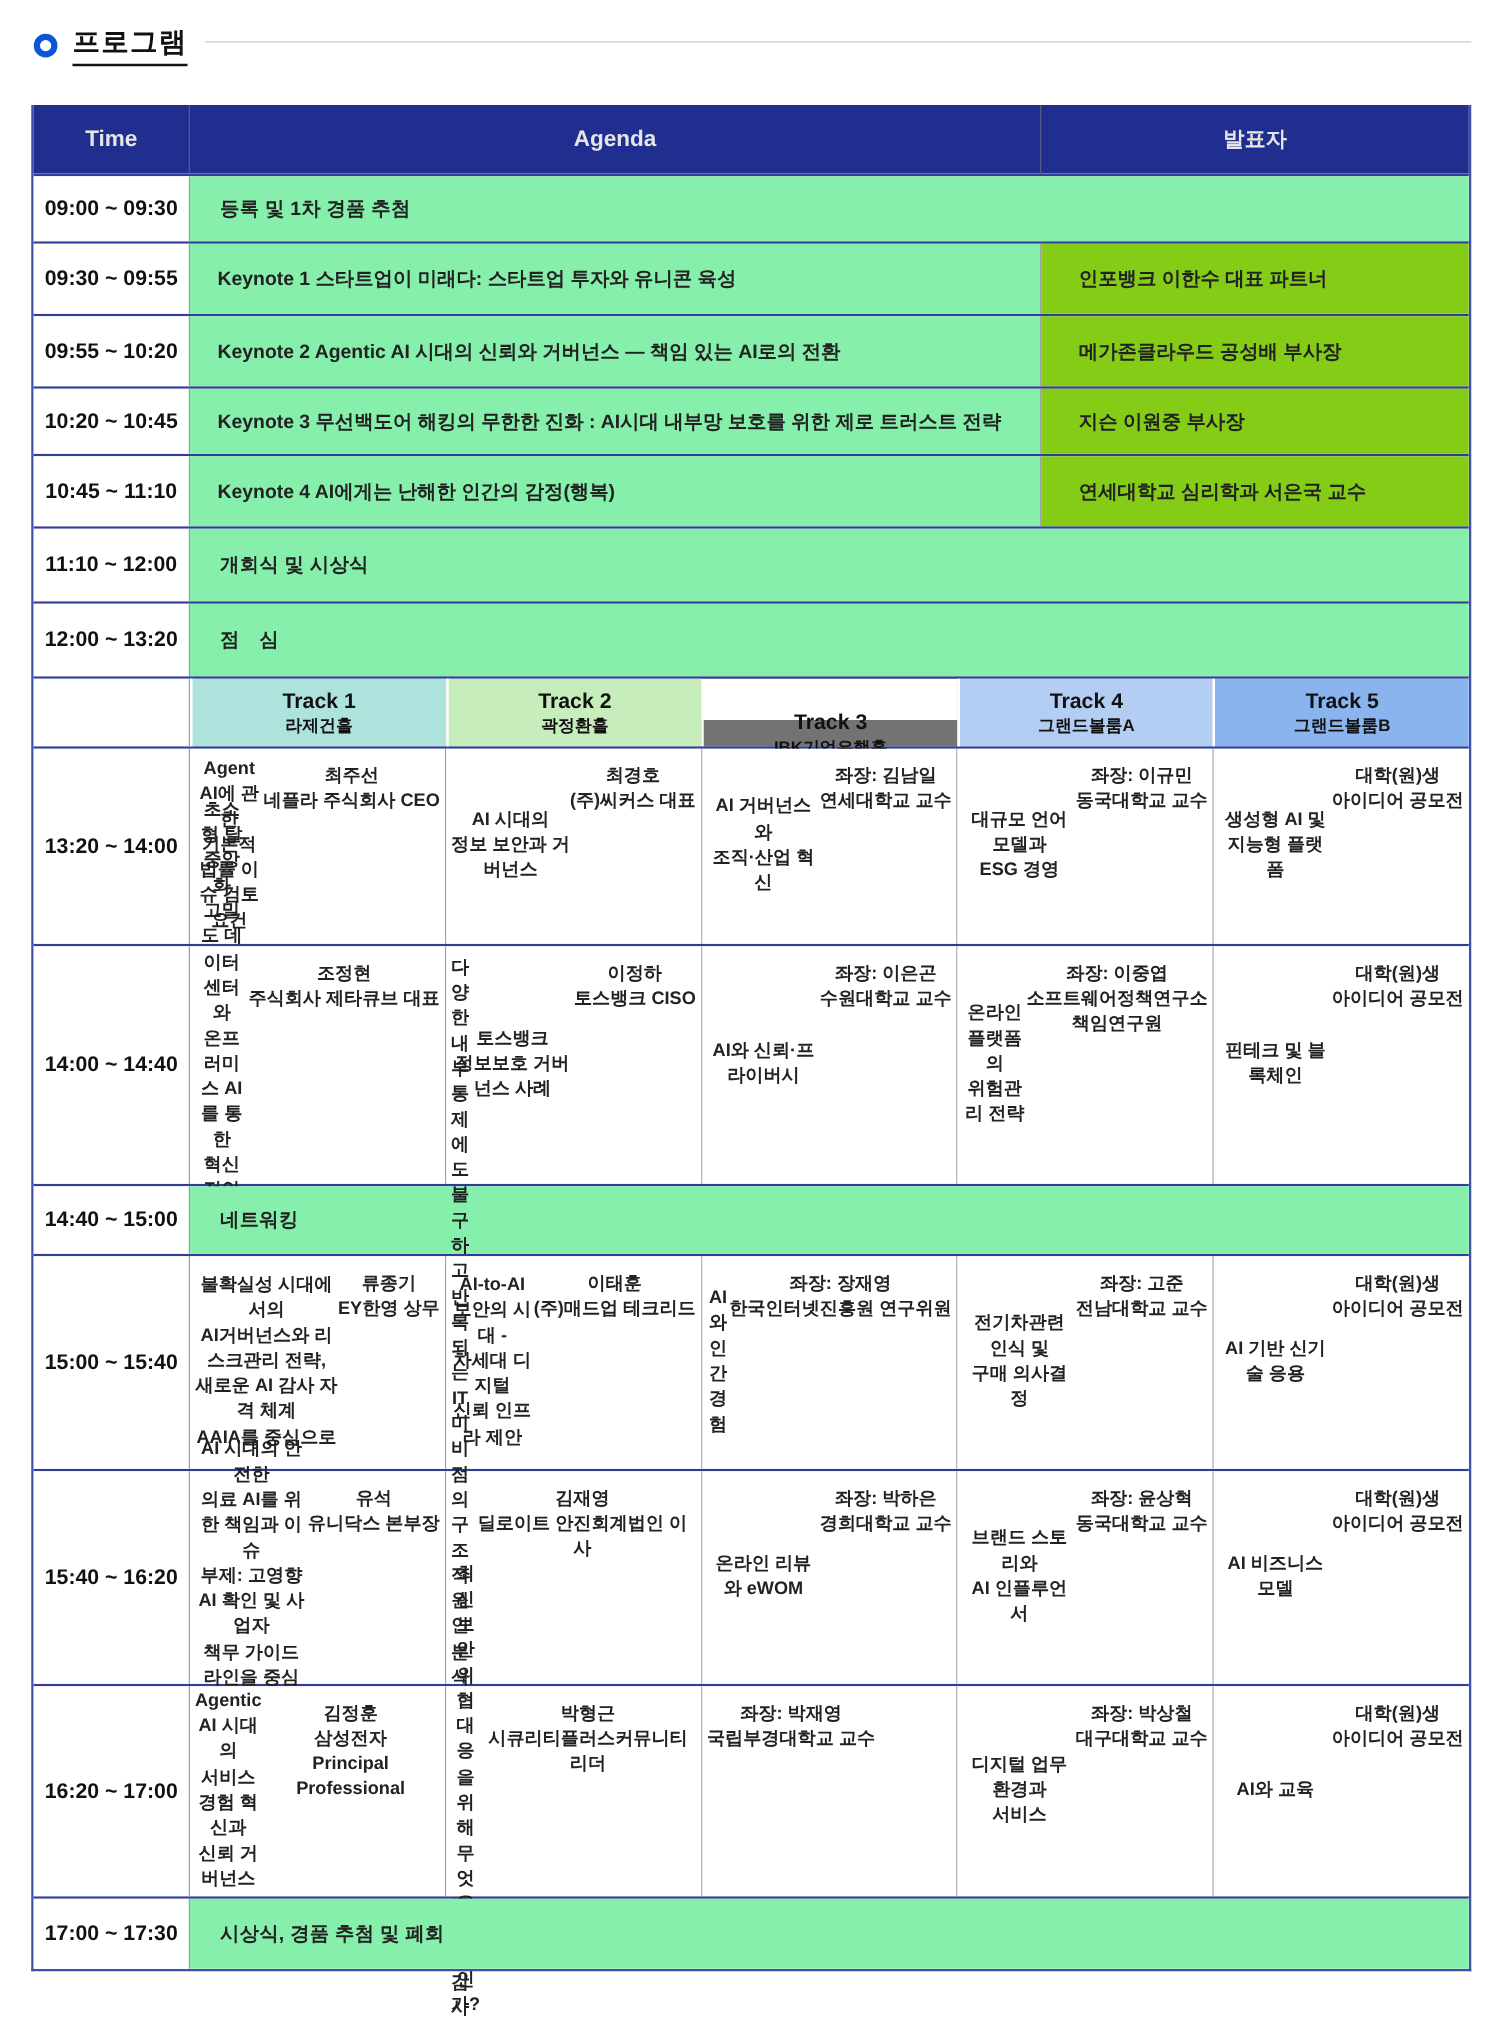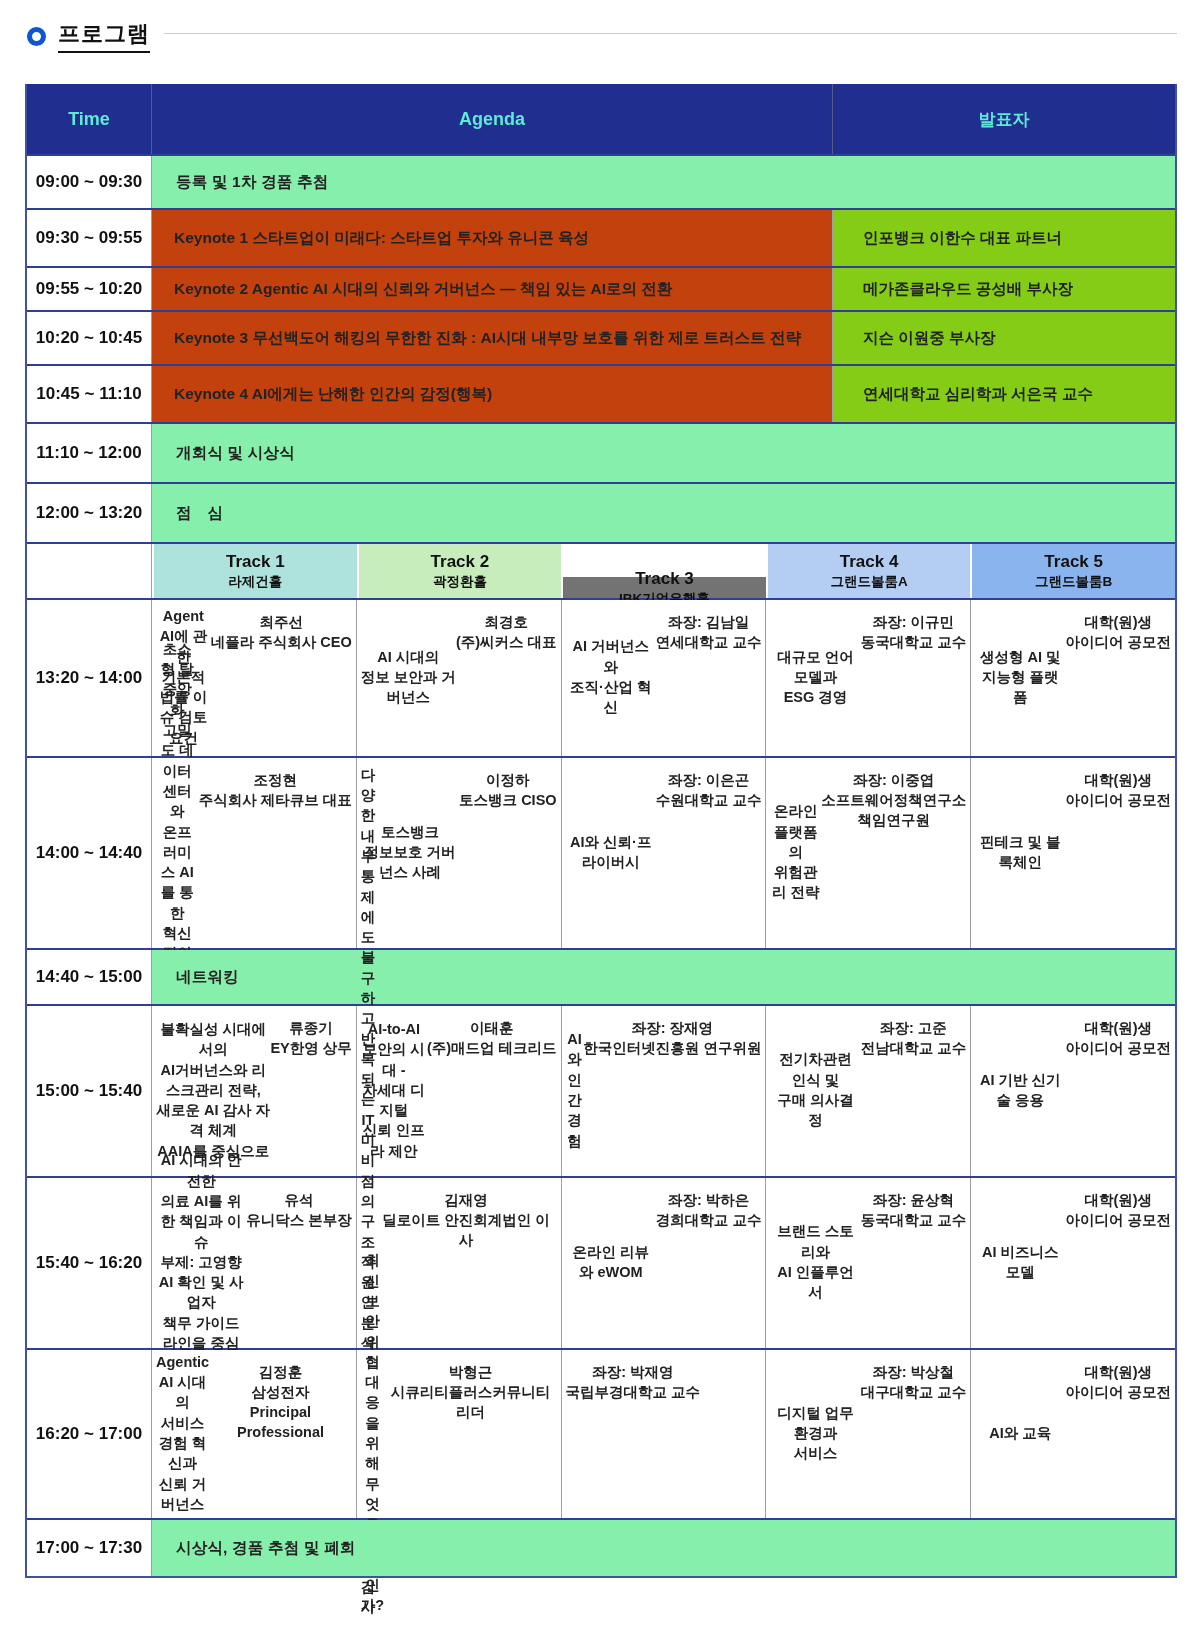--- a/index.html
+++ b/index.html
@@ -28,22 +28,22 @@
 
   
   .schedule {
     border: 2px solid #4050a5;
     border-top: none;
     width: 1152px;
   }
   .hrow {
     display: flex;
     background: #1f2e8f;
-    height: 70px;
-    color: #5eead4; font-weight: bold; font-size: 18px;
+    height: 55px;
+    color: #e5e5e5; font-weight: bold; font-size: 18px;
   }
   .hcell { display: flex; align-items: center; justify-content: center; }
   .h-time { width: 125px; flex: 0 0 125px; border-right: 1px solid #565b86; }
   .h-agenda { flex: 1; border-right: 1px solid #565b86; }
   .h-presenter { width: 342px; flex: 0 0 342px; font-size: 17px; }
 
   .row { display: flex; border-top: 2px solid #303e96; background: #fff; }
 
   .timecell {
     width: 125px; flex: 0 0 125px;
@@ -53,21 +53,21 @@
   }
 
   .graycell {
     flex: 1; background: #86efac;
     display: flex; align-items: center;
     padding-left: 24px;
     font-weight: bold; font-size: 15.5px; color: #222;
     letter-spacing: 0.2px;
   }
   .agendacell {
-    flex: 1; background: #c2410c;
+    flex: 1; background: #86efac;
     display: flex; align-items: center;
     padding-left: 22px; padding-right: 10px;
     font-weight: bold; font-size: 15.5px; color: #222;
     border-right: 1px solid #9aa0a6;
   }
   .presentercell {
     width: 342px; flex: 0 0 342px; background: #84cc16;
     display: flex; align-items: center;
     padding-left: 30px;
     font-weight: bold; font-size: 15.5px; color: #222;
@@ -117,21 +117,21 @@
     </div>
   <div class="row" style="height: 54px;">
         <div class="timecell">09:00 ~ 09:30</div>
         <div class="graycell">등록 및 1차 경품 추첨</div>
       </div>
       <div class="row" style="height: 58px;">
         <div class="timecell">09:30 ~ 09:55</div>
         <div class="agendacell">Keynote 1  스타트업이 미래다: 스타트업 투자와 유니콘 육성</div>
         <div class="presentercell">인포뱅크  이한수 대표 파트너</div>
       </div>
-      <div class="row" style="height: 44px;">
+      <div class="row" style="height: 58px;">
         <div class="timecell">09:55 ~ 10:20</div>
         <div class="agendacell">Keynote 2  Agentic AI 시대의 신뢰와 거버넌스 — 책임 있는 AI로의 전환</div>
         <div class="presentercell">메가존클라우드  공성배 부사장</div>
       </div>
       <div class="row" style="height: 54px; text-align: center;">
         <div class="timecell">10:20 ~ 10:45</div>
         <div class="agendacell">Keynote 3  무선백도어 해킹의 무한한 진화 : AI시대 내부망 보호를 위한 제로 트러스트 전략</div>
         <div class="presentercell">지슨  이원중 부사장</div>
       </div>
       <div class="row" style="height: 58px;">

